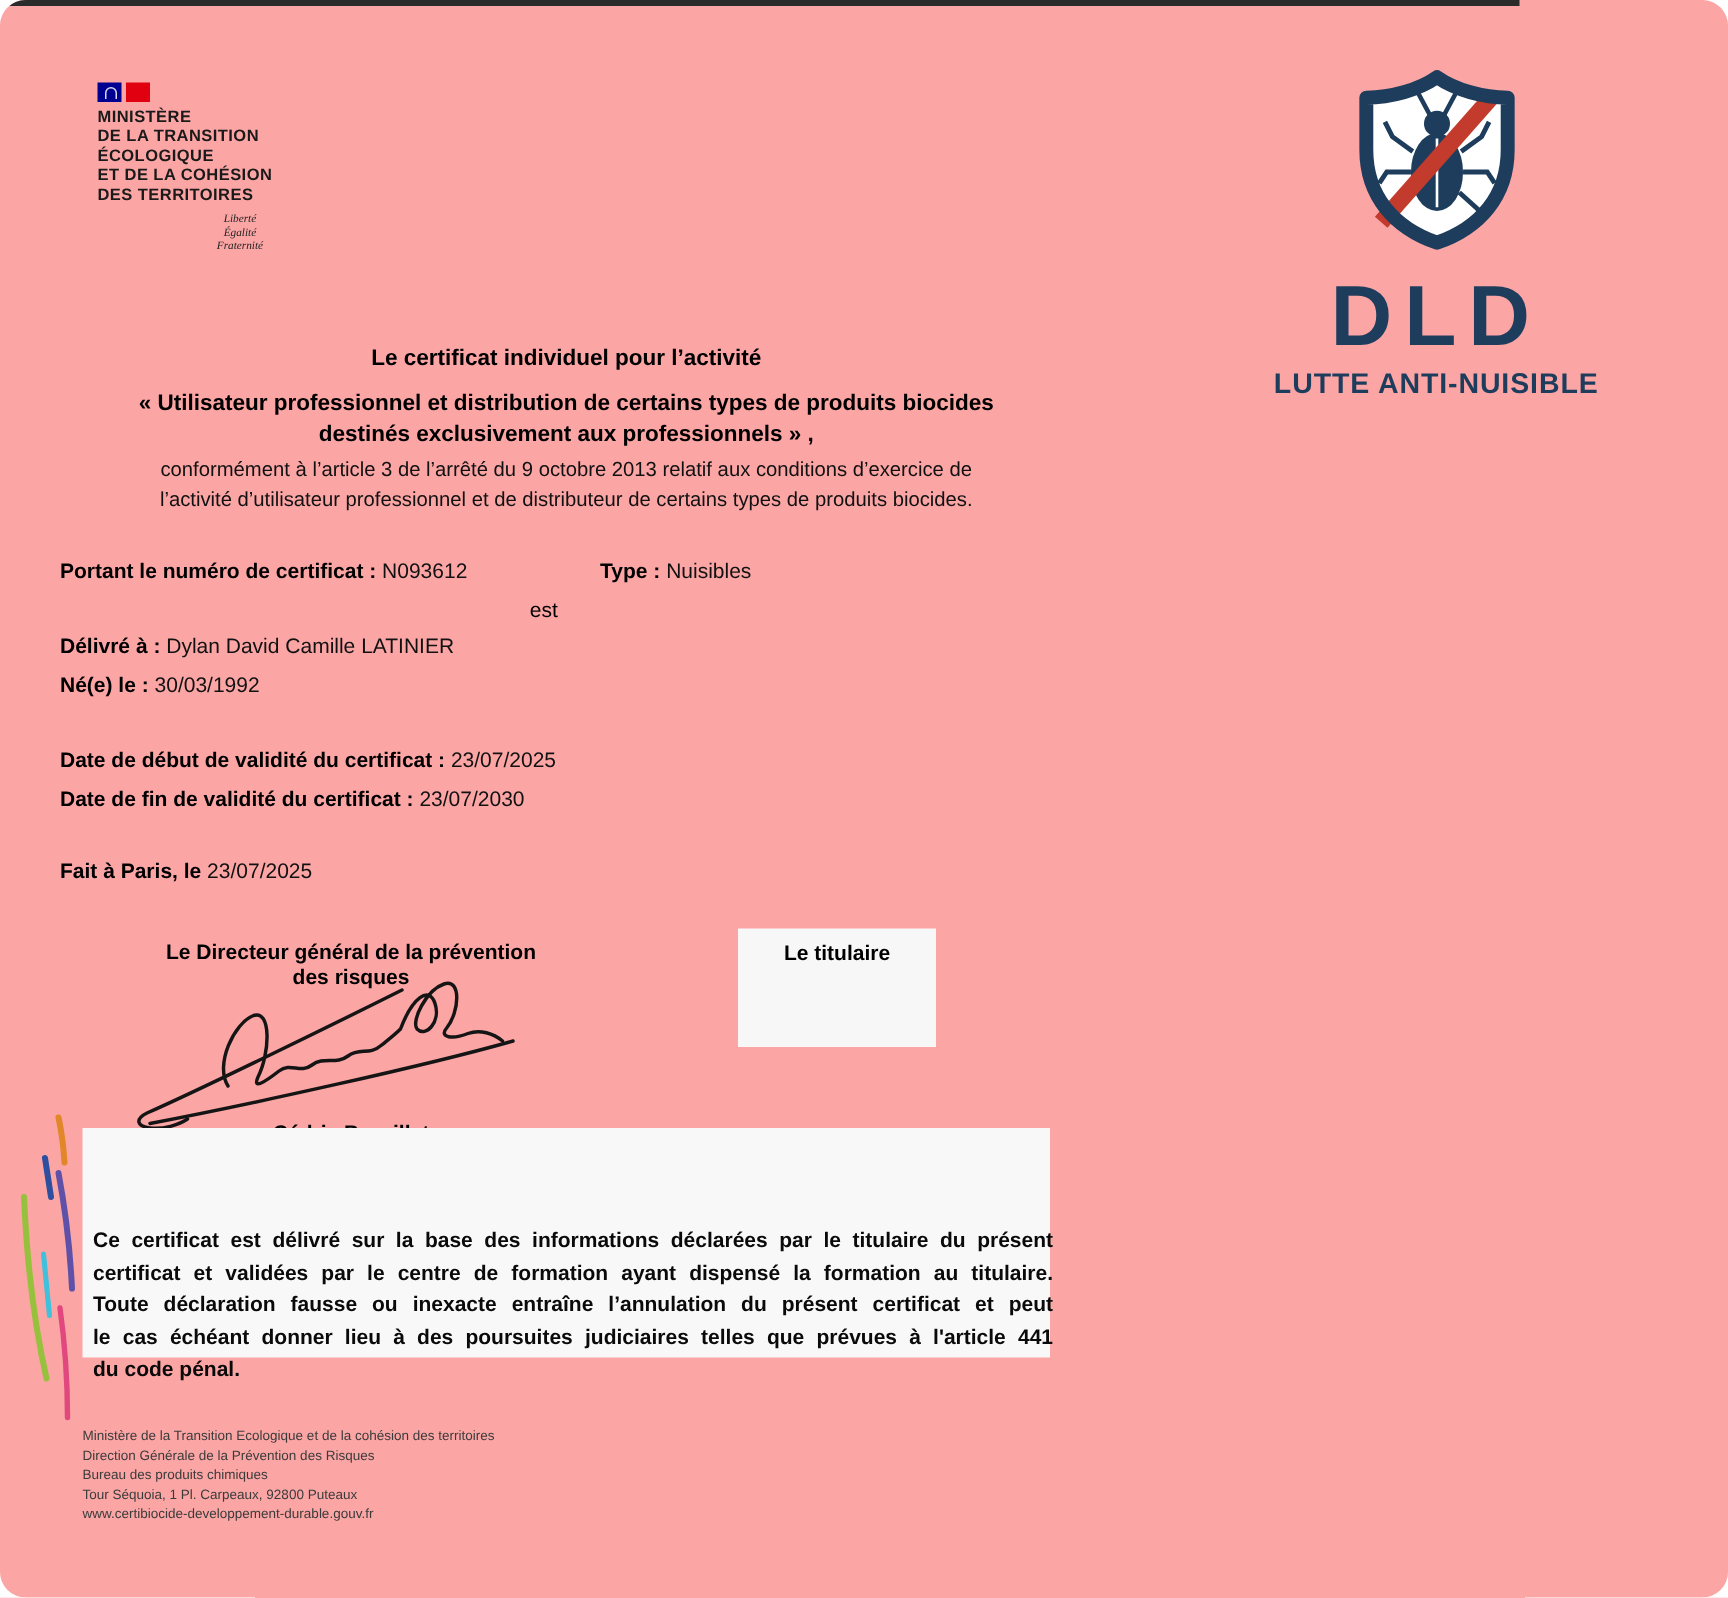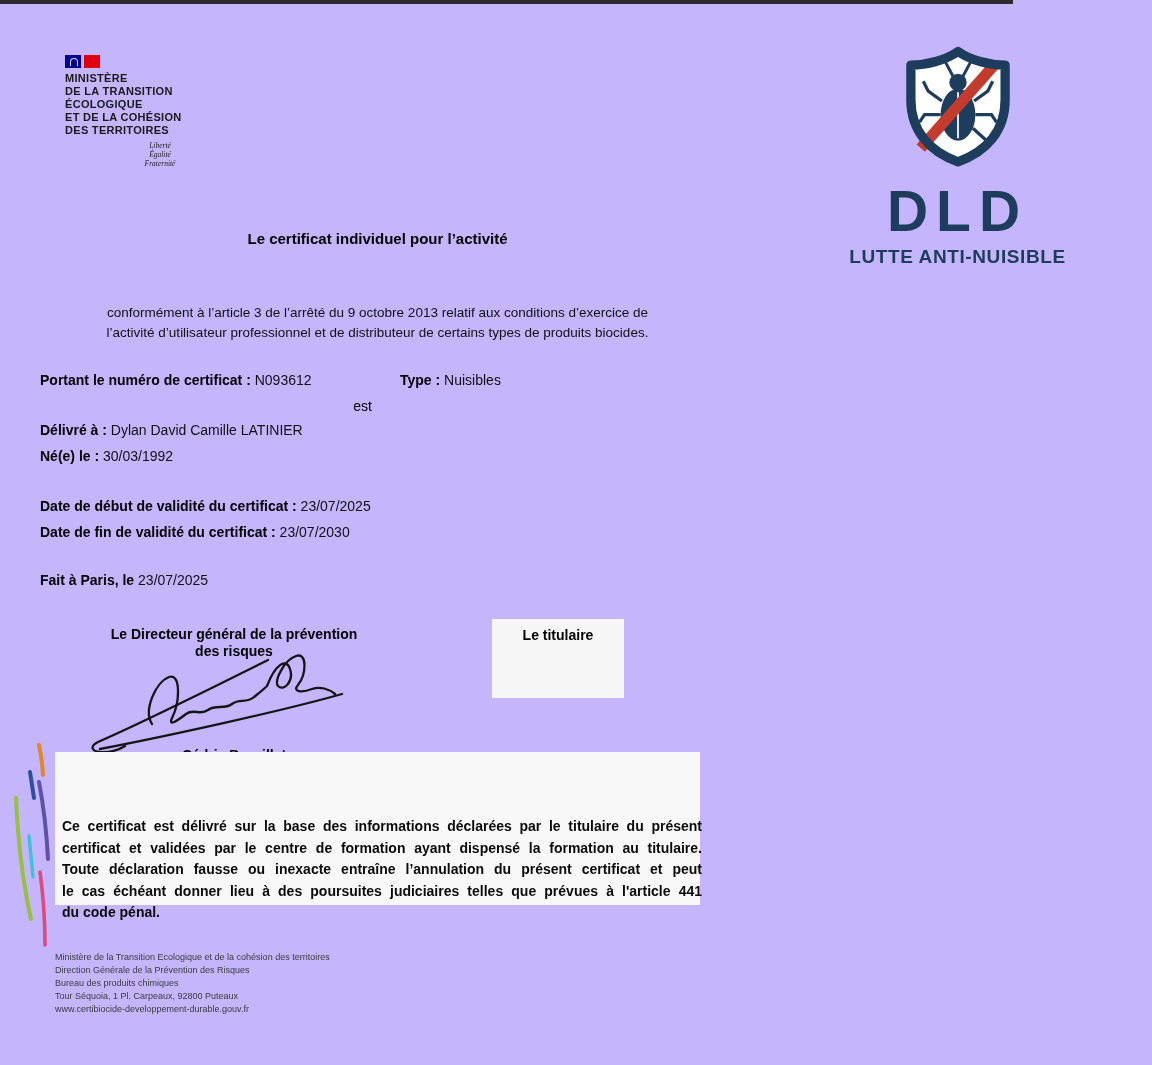--- a/index.html
+++ b/index.html
@@ -1,17 +1,17 @@
 <!DOCTYPE html>
 <html><head>
 <meta charset="utf-8">
 <style>
   html,body{margin:0;padding:0;background:#fff;}
-  .page{position:relative;width:1152px;height:1065px;background:#c4b5fd;overflow:hidden;
-        font-family:"Liberation Sans",sans-serif;color:#000;}
+  .page{position:relative;width:1152px;height:1065px;background:#fca5a5;overflow:hidden;
+        font-family:"Liberation Sans",sans-serif;color:#000;border-radius:17px;}
   .abs{position:absolute;}
 
   
   .top-rule{left:0;top:0;width:1013px;height:4px;background:#2b2b2b;}
 
   
   .ministry{left:65px;top:55px;width:190px;}
   .flag{display:flex;gap:3px;height:13px;margin-bottom:4px;}
   .flag .b{width:16px;height:13px;background:#000091;position:relative;}
   .flag .b:after{content:"";position:absolute;left:5px;top:3px;width:6px;height:7px;
@@ -97,20 +97,24 @@
       </g>
       <line x1="50" y1="39" x2="50" y2="76" stroke="#ffffff" stroke-width="1.4"></line>
       <line x1="80" y1="16" x2="20" y2="84" stroke="#c23b2c" stroke-width="9"></line>
       <path d="M50,6 C60,13 75,17 88,17 L88,45 C88,70 73,87 50,95 C27,87 12,70 12,45 L12,17 C25,17 40,13 50,6 Z" fill="none" stroke="#1e3d5c" stroke-width="7.5" stroke-linejoin="round"></path>
     </svg>
     <div class="dld-acronym">DLD</div>
     <div class="dld-tagline">LUTTE ANTI-NUISIBLE</div>
   </div>
 
   <div class="abs title1 t-center">Le certificat individuel pour l’activité</div>
+  <div class="abs title2 t-center">
+    <div>« Utilisateur professionnel et distribution de certains types de produits biocides</div>
+    <div>destinés exclusivement aux professionnels » ,</div>
+  </div>
   <div class="abs title3 t-center">
     <div>conformément à l’article 3 de l’arrêté du 9 octobre 2013 relatif aux conditions d’exercice de</div>
     <div>l’activité d’utilisateur professionnel et de distributeur de certains types de produits biocides.</div>
   </div>
 
   <div class="abs row" style="top:371px;">
     <b>Portant le numéro de certificat :</b>
     <span class="val">N093612</span>
     <span class="type-group">
       <b>Type :</b>

